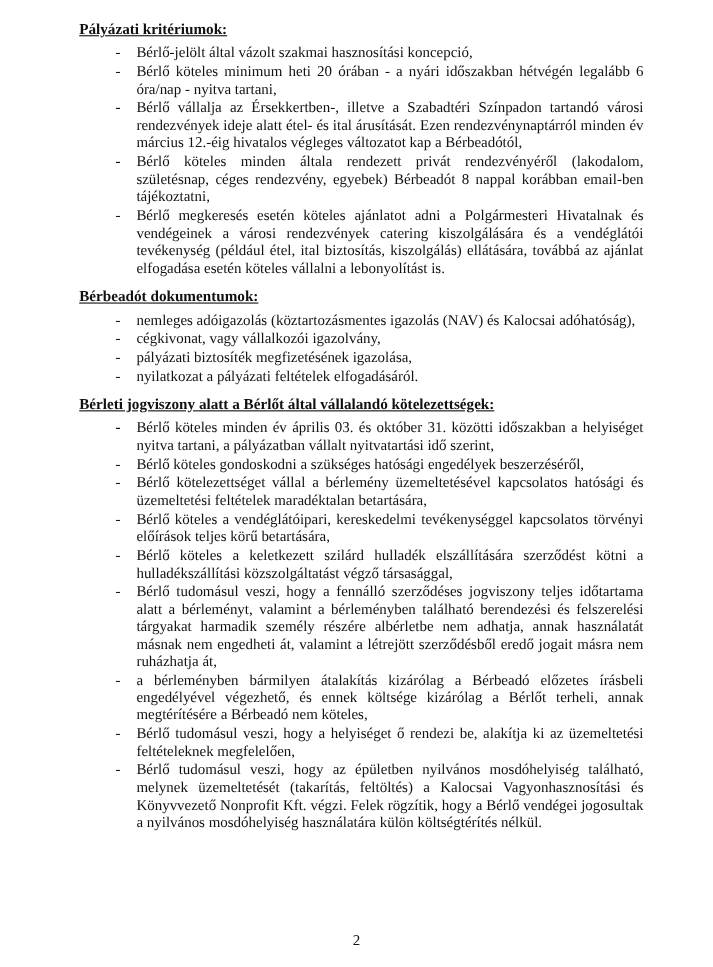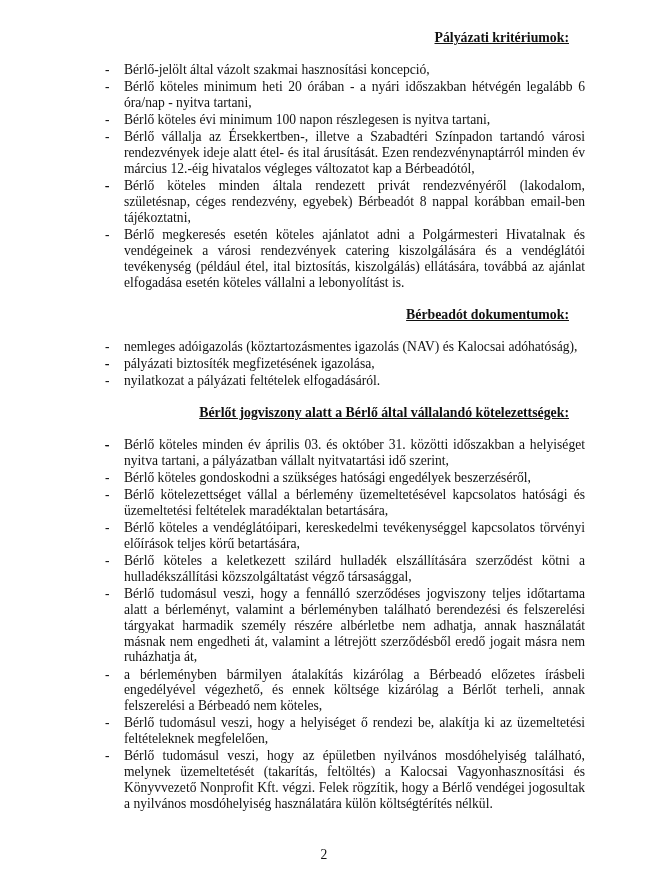--- a/index.html
+++ b/index.html
@@ -3,22 +3,22 @@
 <meta charset="utf-8">
 <style>
   html, body { margin: 0; padding: 0; background: #ffffff; }
   body {
     width: 648px; height: 879px; overflow: hidden; position: relative;
     font-family: "Liberation Serif", "DejaVu Serif", serif;
     color: #111111; font-size: 13.6px; line-height: 15.9px;
   }
   .page { position: absolute; left: 67px; top: 14px; width: 518px; }
   .heading {
-    font-weight: bold; text-decoration: underline; margin: 16px;
-    font-size: 13.8px; line-height: 16px; text-align: right;
+    font-weight: bold; text-decoration: underline; margin: 5px;
+    font-size: 13.8px; line-height: 16px;
   }
   ul.items { list-style: none; margin: 2px 0 0 0; padding: 0; }
   ul.items li {
     position: relative; padding-left: 57px; text-align: justify;
     margin: 0 0 1.2px 0;
   }
   ul.items li .dash {
     position: absolute; left: 38px; top: 0;
   }
   .section { margin-bottom: 10px; }
@@ -30,47 +30,47 @@
 </style>
 </head>
 <body>
 
 <div class="page">
   <div class="section">
     <p class="heading">Pályázati kritériumok:</p>
     <ul class="items">
         <li><span class="dash">-</span><span>Bérlő-jelölt által vázolt szakmai hasznosítási koncepció,</span></li>
         <li><span class="dash">-</span><span>Bérlő köteles minimum heti 20 órában - a nyári időszakban hétvégén legalább 6 óra/nap - nyitva tartani,</span></li>
-        <li><span class="dash">-</span><span>Bérlő köteles évi minimum 100 napon részlegesen is nyitva tartani,</span></li>
+        <li><span class="dash">-</span></li>
         <li><span class="dash">-</span><span>Bérlő vállalja az Érsekkertben-, illetve a Szabadtéri Színpadon tartandó városi rendezvények ideje alatt étel- és ital árusítását. Ezen rendezvénynaptárról minden év március 12.-éig hivatalos végleges változatot kap a Bérbeadótól,</span></li>
         <li><span class="dash">-</span></li>
         <li><span class="dash">-</span><span>Bérlő köteles minden általa rendezett privát rendezvényéről (lakodalom, születésnap, céges rendezvény, egyebek) Bérbeadót 8 nappal korábban email-ben tájékoztatni,</span></li>
         <li><span class="dash">-</span><span>Bérlő megkeresés esetén köteles ajánlatot adni a Polgármesteri Hivatalnak és vendégeinek a városi rendezvények catering kiszolgálására és a vendéglátói tevékenység (például étel, ital biztosítás, kiszolgálás) ellátására, továbbá az ajánlat elfogadása esetén köteles vállalni a lebonyolítást is.</span></li>
       </ul>
   </div>
   <div class="section s2">
     <p class="heading">Bérbeadót dokumentumok:</p>
     <ul class="items">
         <li><span class="dash">-</span><span>nemleges adóigazolás (köztartozásmentes igazolás (NAV) és Kalocsai adóhatóság),</span></li>
-        <li><span class="dash">-</span></li>
+        <li><span class="dash">-</span><span>cégkivonat, vagy vállalkozói igazolvány,</span></li>
         <li><span class="dash">-</span><span>pályázati biztosíték megfizetésének igazolása,</span></li>
         <li><span class="dash">-</span><span>nyilatkozat a pályázati feltételek elfogadásáról.</span></li>
       </ul>
   </div>
   <div class="section">
-    <p class="heading">Bérlőt jogviszony alatt a Bérlő által vállalandó kötelezettségek:</p>
+    <p class="heading">Bérleti jogviszony alatt a Bérlőt által vállalandó kötelezettségek:</p>
     <ul class="items">
         <li><span class="dash">-</span></li>
         <li><span class="dash">-</span></li>
         <li><span class="dash">-</span><span>Bérlő köteles minden év április 03. és október 31. közötti időszakban a helyiséget nyitva tartani, a pályázatban vállalt nyitvatartási idő szerint,</span></li>
         <li><span class="dash">-</span><span>Bérlő köteles gondoskodni a szükséges hatósági engedélyek beszerzéséről,</span></li>
         <li><span class="dash">-</span><span>Bérlő kötelezettséget vállal a bérlemény üzemeltetésével kapcsolatos hatósági és üzemeltetési feltételek maradéktalan betartására,</span></li>
         <li><span class="dash">-</span><span>Bérlő köteles a vendéglátóipari, kereskedelmi tevékenységgel kapcsolatos törvényi előírások teljes körű betartására,</span></li>
         <li><span class="dash">-</span><span>Bérlő köteles a keletkezett szilárd hulladék elszállítására szerződést kötni a hulladékszállítási közszolgáltatást végző társasággal,</span></li>
         <li><span class="dash">-</span><span>Bérlő tudomásul veszi, hogy a fennálló szerződéses jogviszony teljes időtartama alatt a bérleményt, valamint a bérleményben található berendezési és felszerelési tárgyakat harmadik személy részére albérletbe nem adhatja, annak használatát másnak nem engedheti át, valamint a létrejött szerződésből eredő jogait másra nem ruházhatja át,</span></li>
-        <li><span class="dash">-</span><span>a bérleményben bármilyen átalakítás kizárólag a Bérbeadó előzetes írásbeli engedélyével végezhető, és ennek költsége kizárólag a Bérlőt terheli, annak felszerelési a Bérbeadó nem köteles,</span></li>
+        <li><span class="dash">-</span><span>a bérleményben bármilyen átalakítás kizárólag a Bérbeadó előzetes írásbeli engedélyével végezhető, és ennek költsége kizárólag a Bérlőt terheli, annak megtérítésére a Bérbeadó nem köteles,</span></li>
         <li><span class="dash">-</span><span>Bérlő tudomásul veszi, hogy a helyiséget ő rendezi be, alakítja ki az üzemeltetési feltételeknek megfelelően,</span></li>
         <li><span class="dash">-</span><span>Bérlő tudomásul veszi, hogy az épületben nyilvános mosdóhelyiség található, melynek üzemeltetését (takarítás, feltöltés) a Kalocsai Vagyonhasznosítási és Könyvvezető Nonprofit Kft. végzi. Felek rögzítik, hogy a Bérlő vendégei jogosultak a nyilvános mosdóhelyiség használatára külön költségtérítés nélkül.</span></li>
       </ul>
   </div>
 </div>
 
 <div class="pagenum">2</div>
 
 </body></html>

